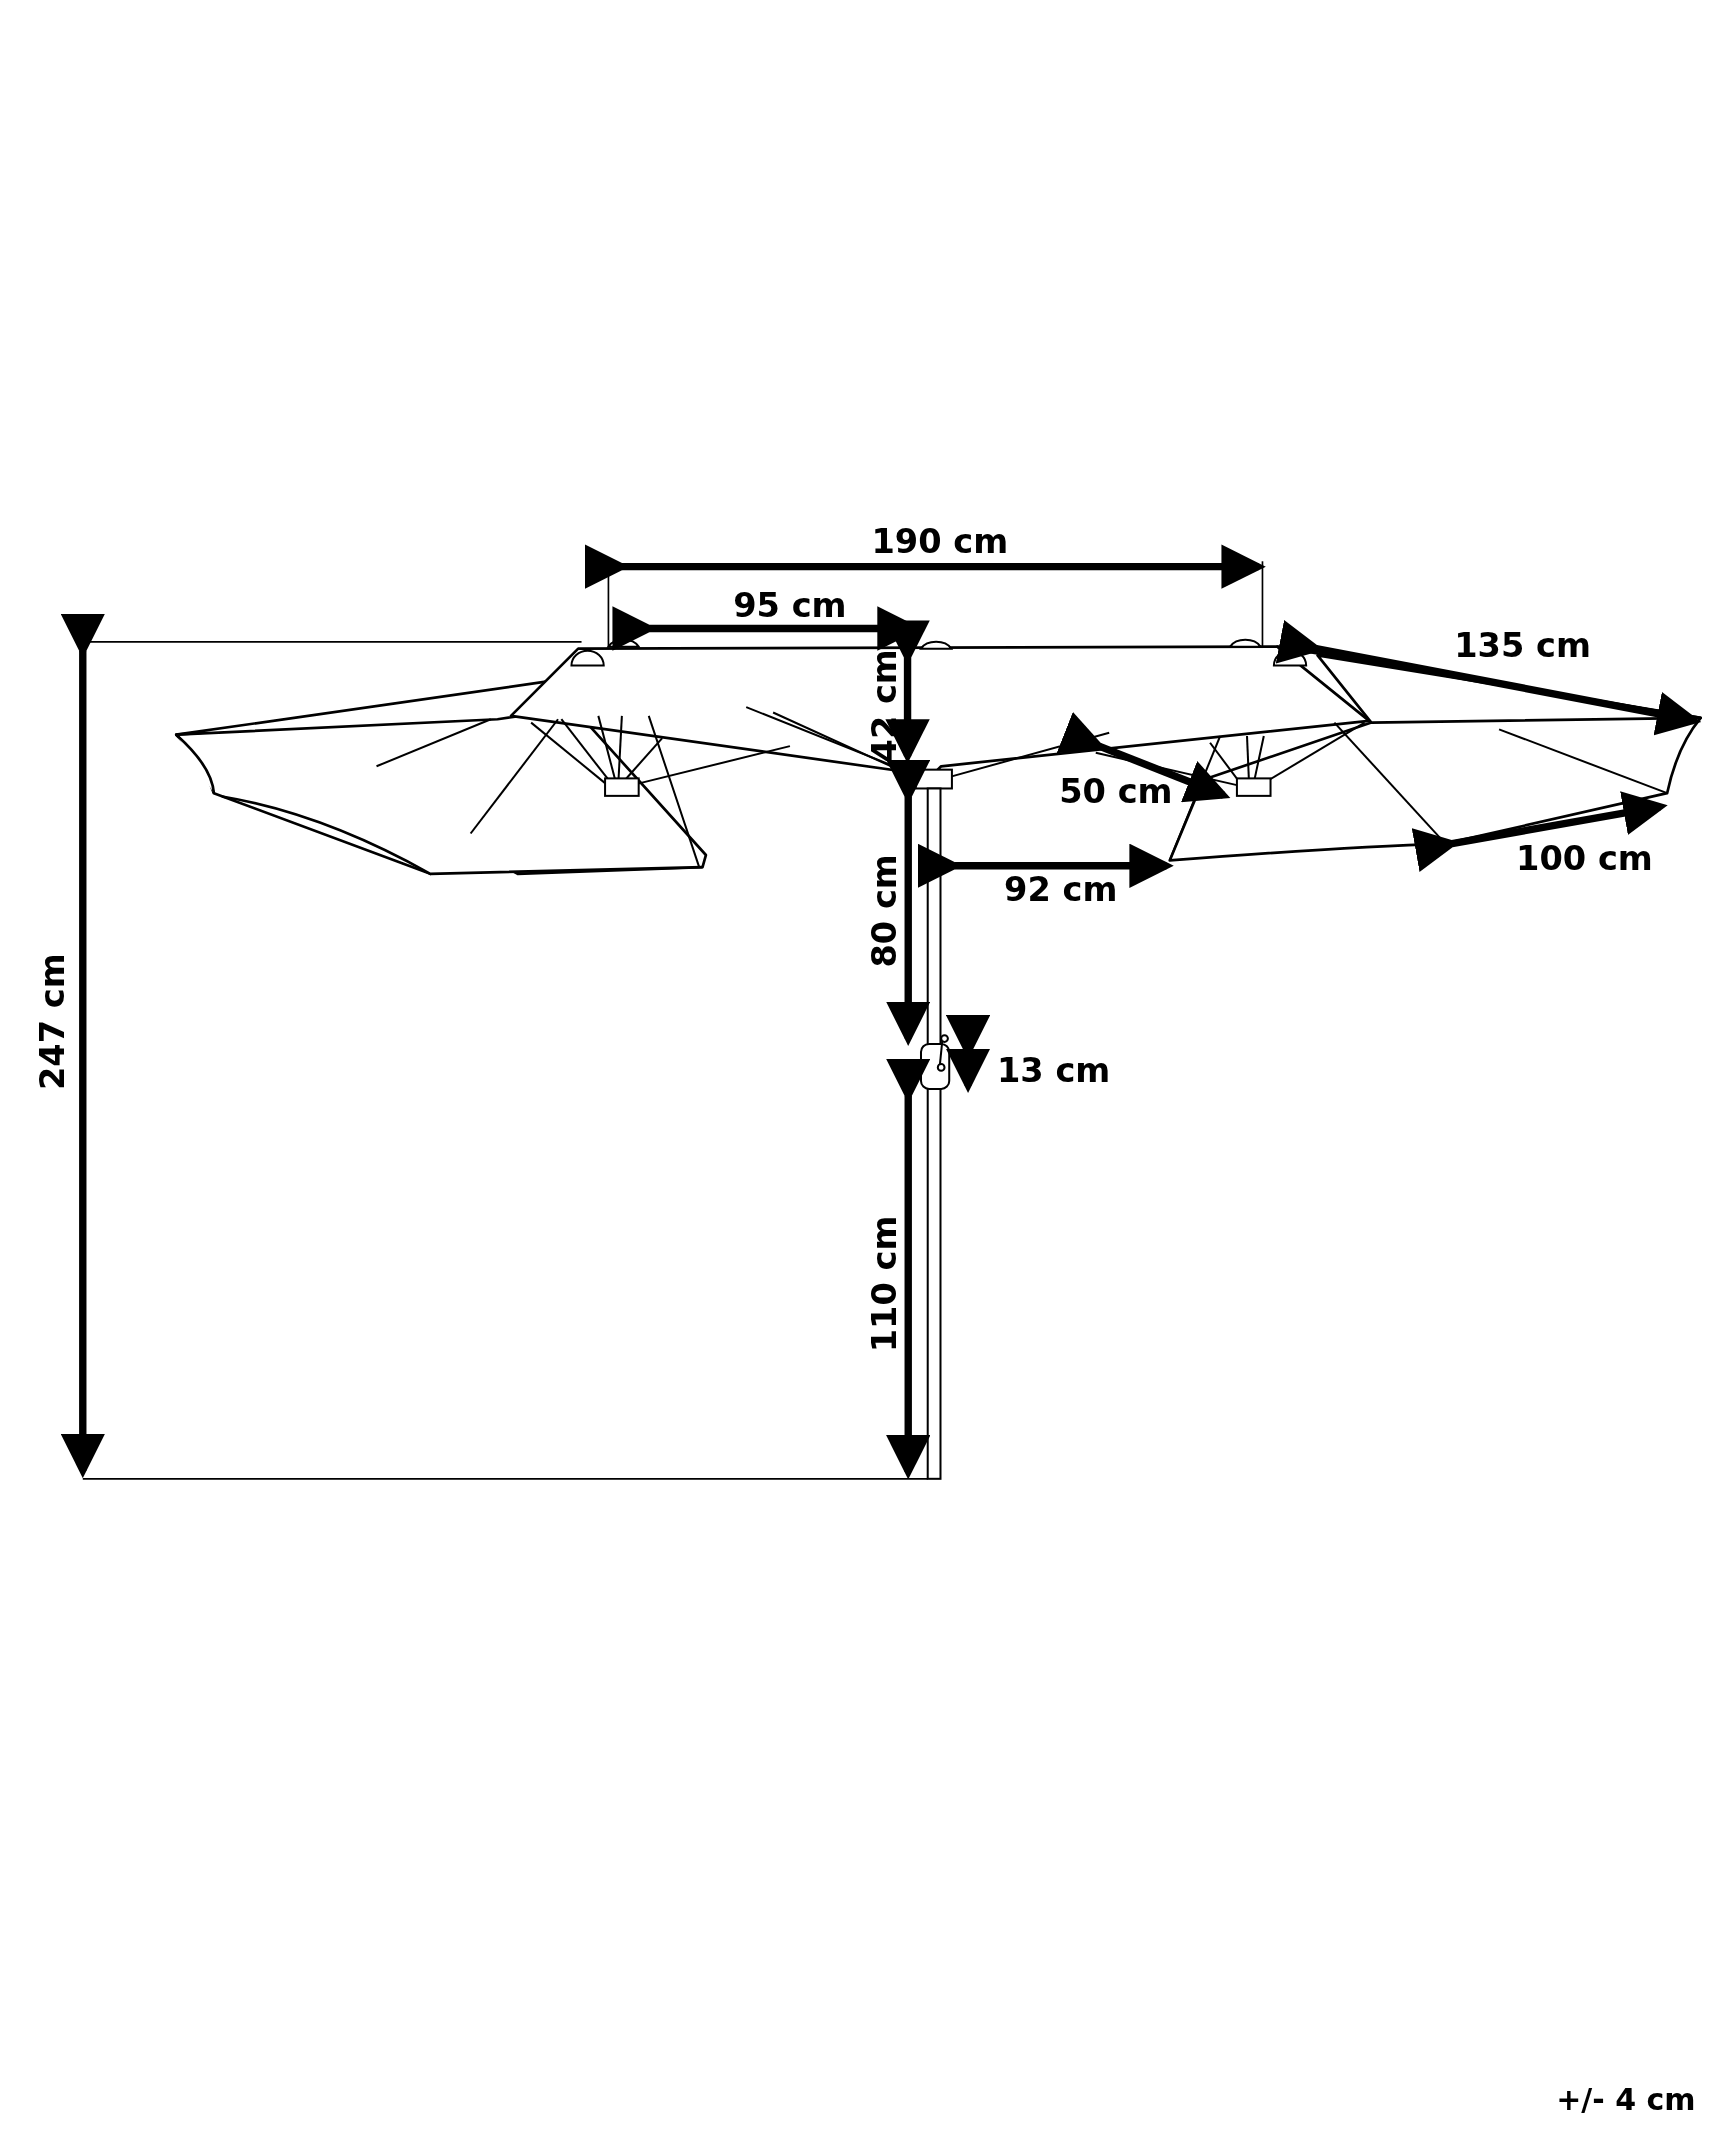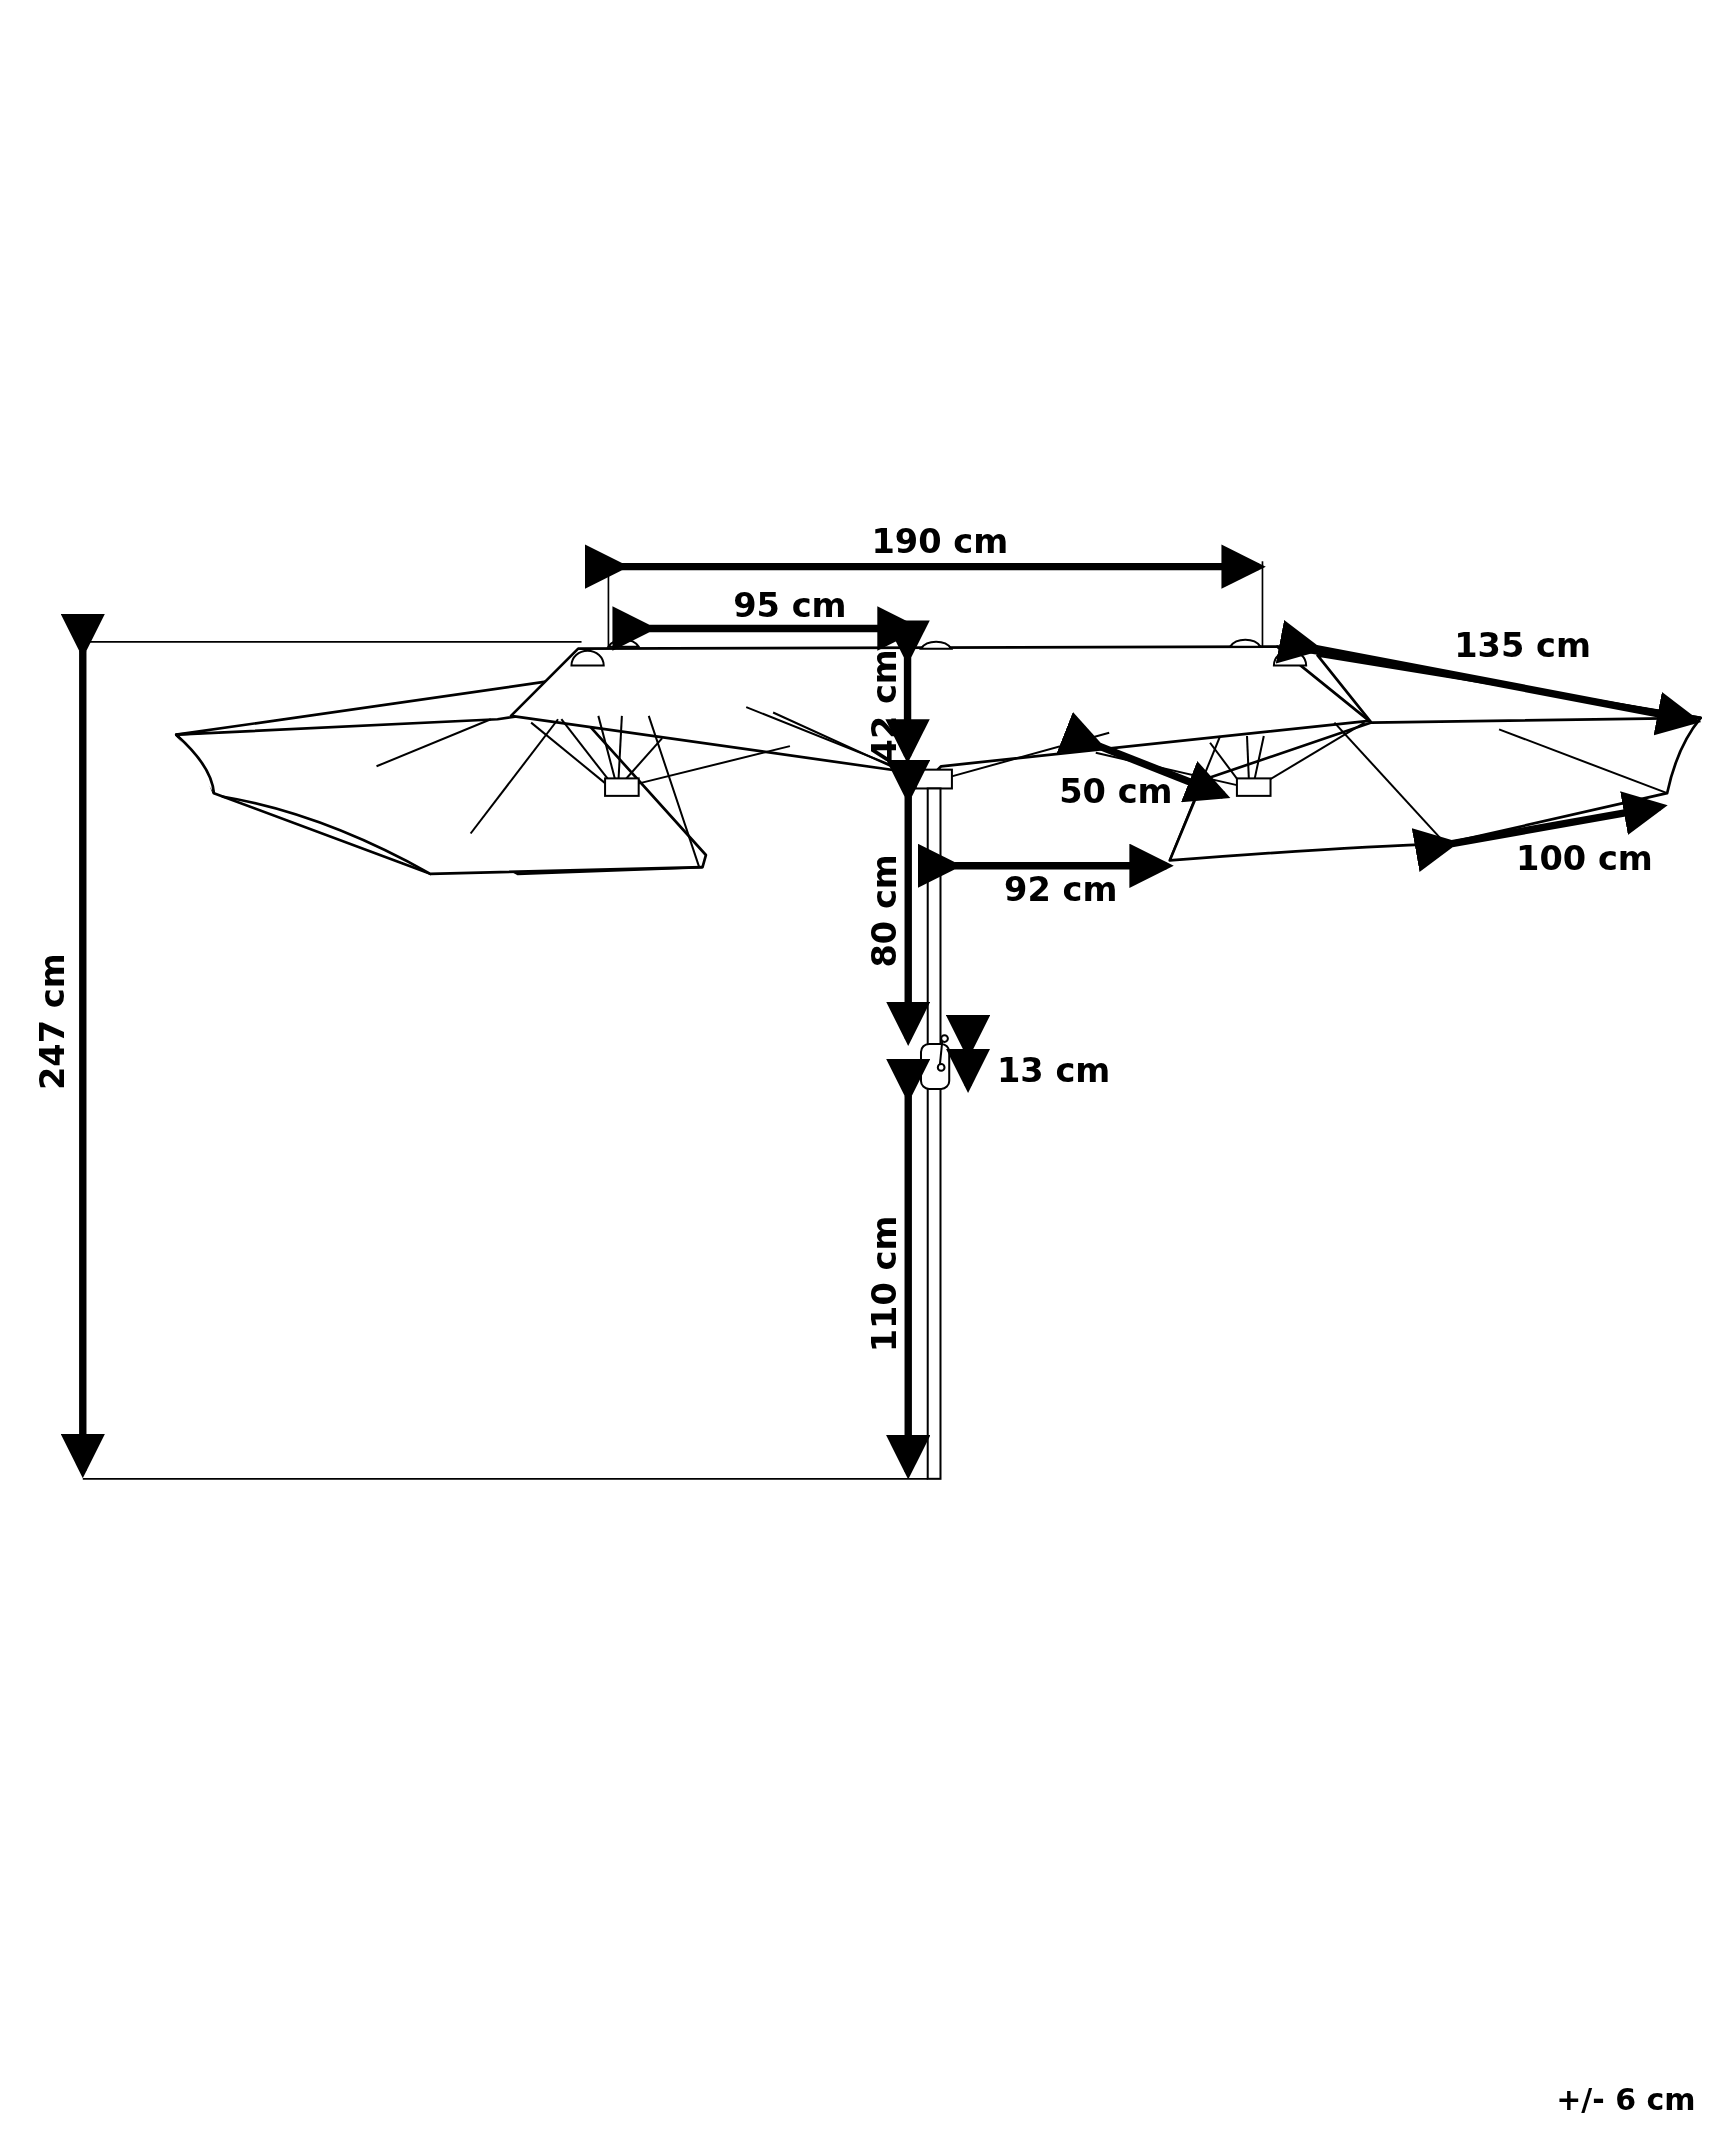--- a/index.html
+++ b/index.html
@@ -111,14 +111,14 @@
     <text class="lbl" x="1660" y="1195" text-anchor="middle">50 cm</text>
     <text class="lbl" x="2357" y="1295" text-anchor="middle">100 cm</text>
     <text class="lbl" x="1578" y="1340" text-anchor="middle">92 cm</text>
     <text class="lbl" x="0" y="0" text-anchor="middle" transform="translate(1333,1355) rotate(-90)">80 cm</text>
     <text class="lbl" x="1483" y="1610">13 cm</text>
     <text class="lbl" x="0" y="0" text-anchor="middle" transform="translate(1333,1910) rotate(-90)">110 cm</text>
     <text class="lbl" x="0" y="0" text-anchor="middle" transform="translate(95,1520) rotate(-90)">247 cm</text>
   </g>
 </svg>
 
-<div class="note">+/- 6 cm</div>
+<div class="note">+/- 4 cm</div>
 
 
 </body></html>

